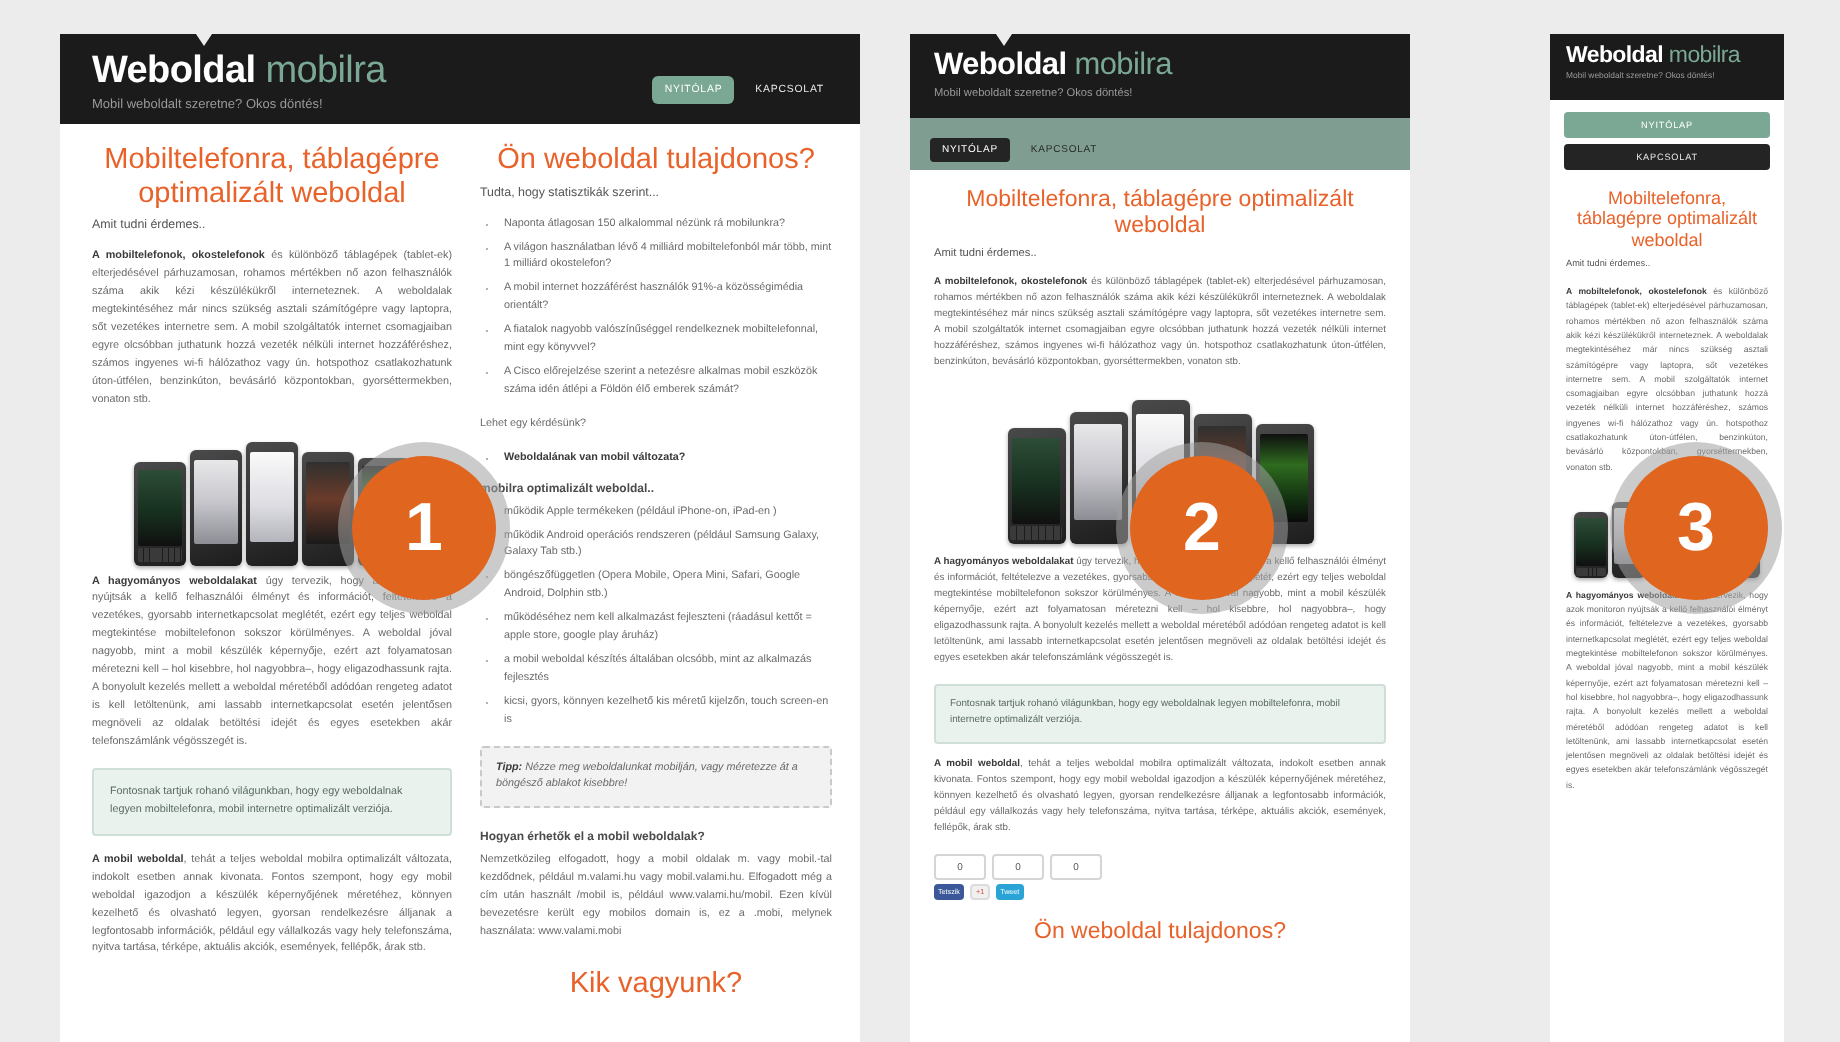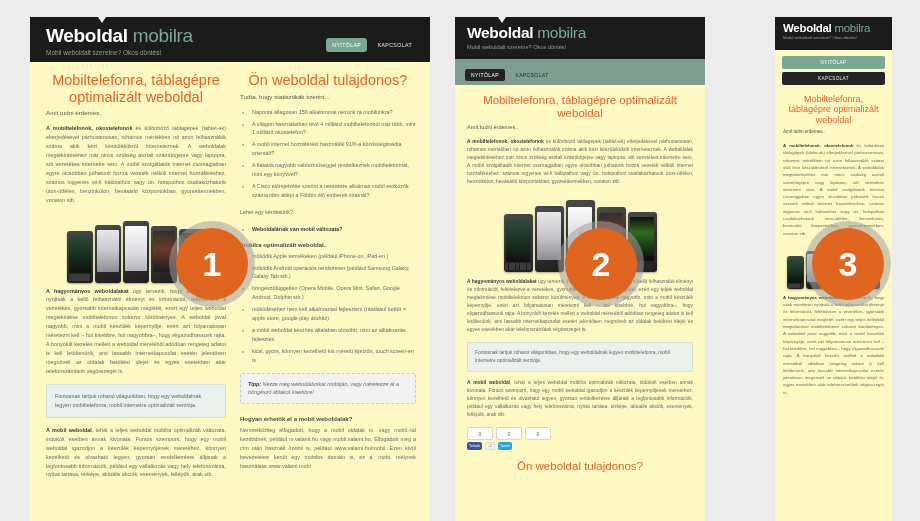--- a/index.html
+++ b/index.html
@@ -8,21 +8,21 @@
     width:920px; height:521px;
     background:#ececec;
     font-family:"Liberation Sans", sans-serif;
     overflow:hidden;
     position:relative;
   }
 
   
   .panel {
     position:absolute;
-    background:#fef9c3;
+    background:#ffffff;
     overflow:hidden;
   }
 
   .hdr {
     background:#1b1b1b;
     position:relative;
   }
   .hdr .notch {
     position:absolute; left:17%; top:0;
     width:0;height:0;
@@ -253,20 +253,21 @@
         <li>működik Apple termékeken (például iPhone-on, iPad-en )</li>
         <li>működik Android operációs rendszeren (például Samsung Galaxy, Galaxy Tab stb.)</li>
         <li>böngészőfüggetlen (Opera Mobile, Opera Mini, Safari, Google Android, Dolphin stb.)</li>
         <li>működéséhez nem kell alkalmazást fejleszteni (ráadásul kettőt = apple store, google play áruház)</li>
         <li>a mobil weboldal készítés általában olcsóbb, mint az alkalmazás fejlesztés</li>
         <li>kicsi, gyors, könnyen kezelhető kis méretű kijelzőn, touch screen-en is</li>
       </ul>
       <div class="tipbox"><b>Tipp:</b><span> Nézze meg weboldalunkat mobilján, vagy méretezze át a böngésző ablakot kisebbre!</span></div>
       <div class="subh">Hogyan érhetők el a mobil weboldalak?</div>
       <p class="body">Nemzetközileg elfogadott, hogy a mobil oldalak m. vagy mobil.-tal kezdődnek, például m.valami.hu vagy mobil.valami.hu. Elfogadott még a cím után használt /mobil is, például www.valami.hu/mobil. Ezen kívül bevezetésre került egy mobilos domain is, ez a .mobi, melynek használata: www.valami.mobi</p>
+      <h2 class="sect" style="margin-top:14px">Kik vagyunk?</h2>
     </div>
   </div>
 </div>
 
 <div class="panel" id="p2">
   <div class="hdr">
     <span class="notch"></span>
     <div class="logo">
       <span>Weboldal</span>
       <span class="green">mobilra</span>

